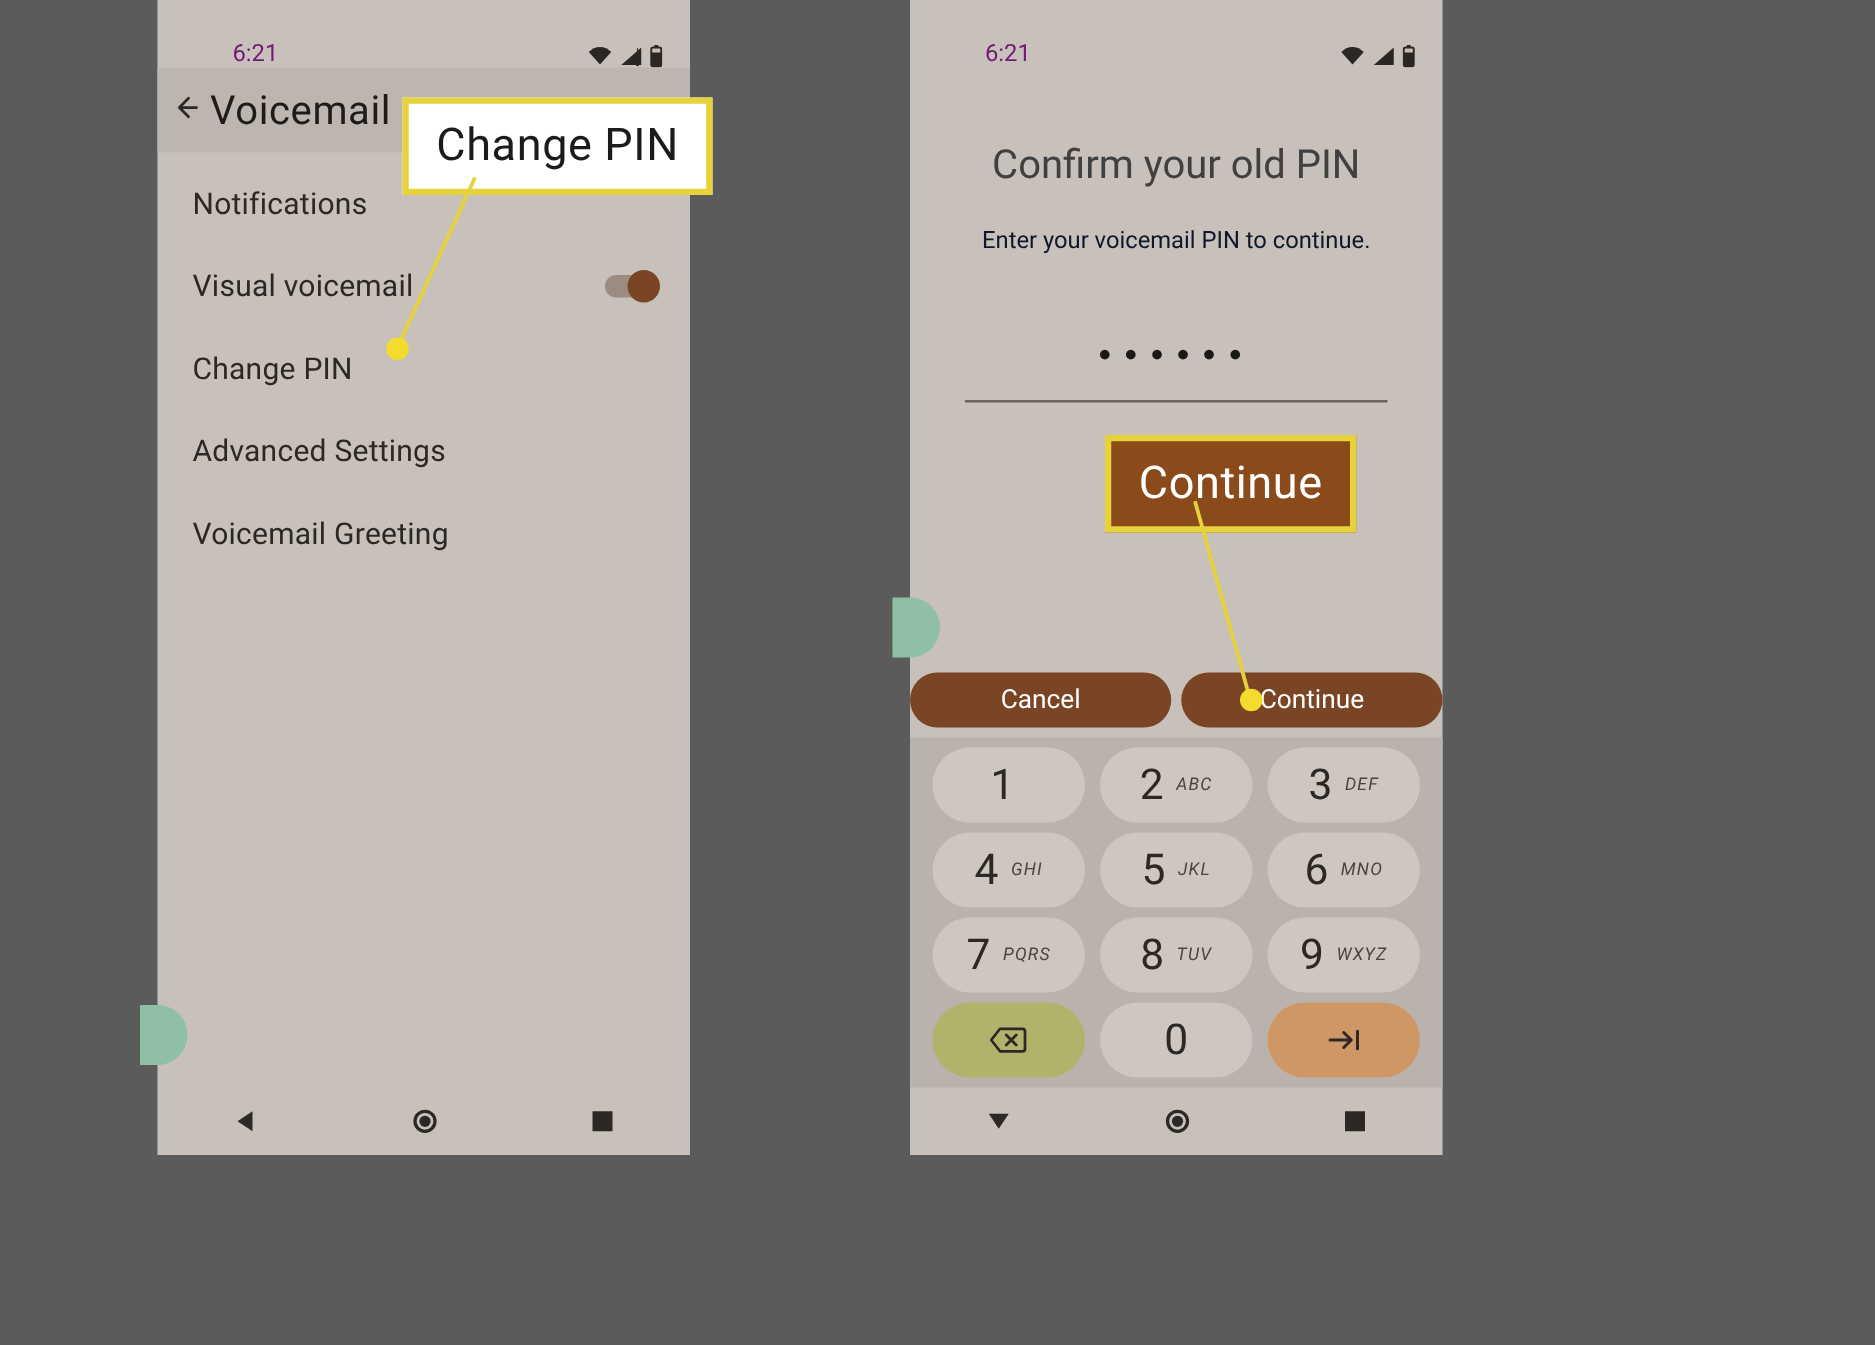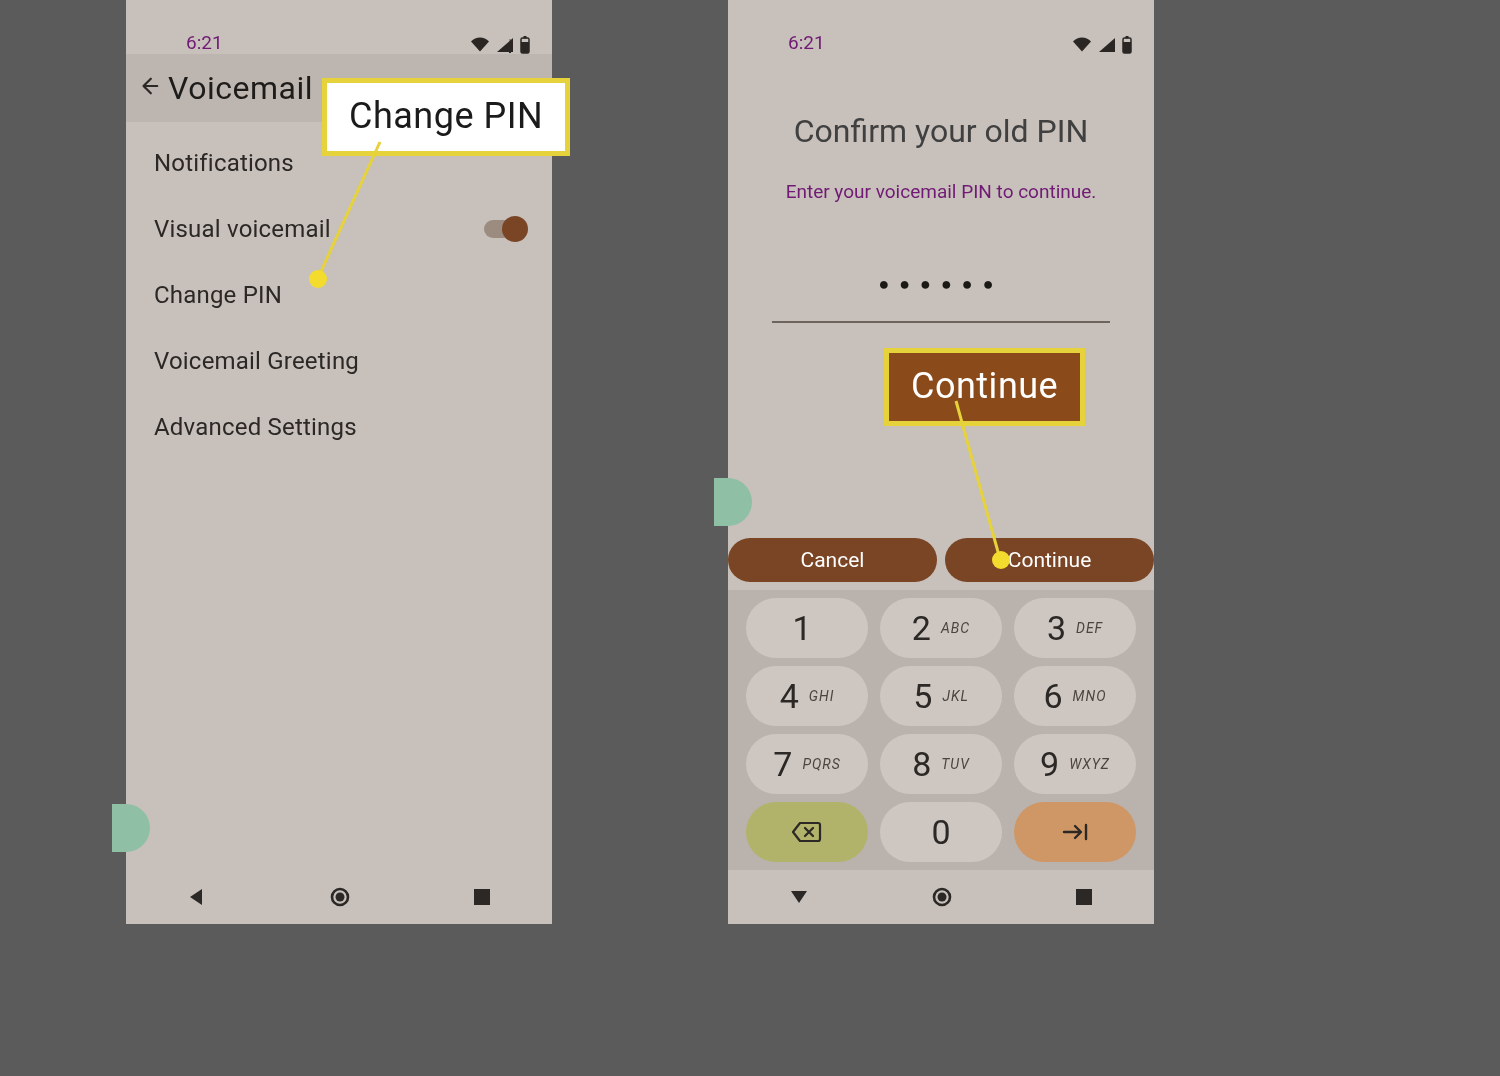--- a/index.html
+++ b/index.html
@@ -21,21 +21,21 @@
   .navbar svg{display:block;}
   
   .callout{position:absolute;background:#fff;border:5px solid #e6d23a;padding:14px 22px;font-size:36px;color:#1b1b1b;letter-spacing:.5px;line-height:1.1;}
   .callout.brown{background:#8a4a19;border-color:#e6d23a;color:#fff;}
   .dot{position:absolute;width:18px;height:18px;border-radius:50%;background:#f3dc2d;}
   .leader{position:absolute;background:transparent;}
   .leader svg{position:absolute;top:0;left:0;overflow:visible;}
   
   .confirm-head{padding:58px 30px 0;text-align:center;}
   .confirm-title{font-size:32px;color:#404040;margin-bottom:30px;}
-  .confirm-sub{font-size:19px;color:#701a75;}
+  .confirm-sub{font-size:19px;color:#0f172a;}
   .pin-field{margin:70px 44px 0;border-bottom:2px solid #6d655d;text-align:center;padding-bottom:26px;letter-spacing:10px;font-size:18px;color:#1b1916;}
   .btnbar{position:absolute;left:0;right:0;top:538px;height:44px;display:flex;}
   .btnbar .btn{flex:1;height:44px;border-radius:22px;display:flex;align-items:center;justify-content:center;font-size:21px;color:#fff;background:#7a4524;}
   .btnbar .btn.cancel{margin-right:4px;margin-left:0;}
   .btnbar .btn.cont{margin-left:4px;margin-right:0;}
   .keypad{position:absolute;left:0;right:0;top:590px;bottom:54px;background:#bab3ad;padding:8px 18px 0;display:grid;grid-template-columns:repeat(3,1fr);grid-auto-rows:60px;gap:8px 12px;}
   .key{background:#cec7c1;border-radius:30px;display:flex;align-items:center;justify-content:center;gap:10px;color:#2b2825;}
   .key .digit{font-size:34px;font-weight:400;}
   .key .letters{font-size:14px;color:#4a4540;letter-spacing:1px;font-style:italic;}
   .key.backspace{background:#b2b36b;}
@@ -81,24 +81,24 @@
       <div class="row">
         <span>Visual voicemail</span>
         <span class="switch">
             <span class="knob"></span>
           </span>
       </div>
       <div class="row">
         <span>Change PIN</span>
       </div>
       <div class="row">
+        <span>Advanced Settings</span>
+      </div>
+      <div class="row">
         <span>Voicemail Greeting</span>
-      </div>
-      <div class="row">
-        <span>Advanced Settings</span>
       </div>
     </div>
     <div class="fab-peek" style="top:804px;"></div>
     <div class="navbar">
       <span>
           <svg width="20" height="20" viewBox="0 0 20 20">
             <path fill="#2b2825" d="M15 2v16L3 10z"></path>
           </svg>
         </span>
       <span>

